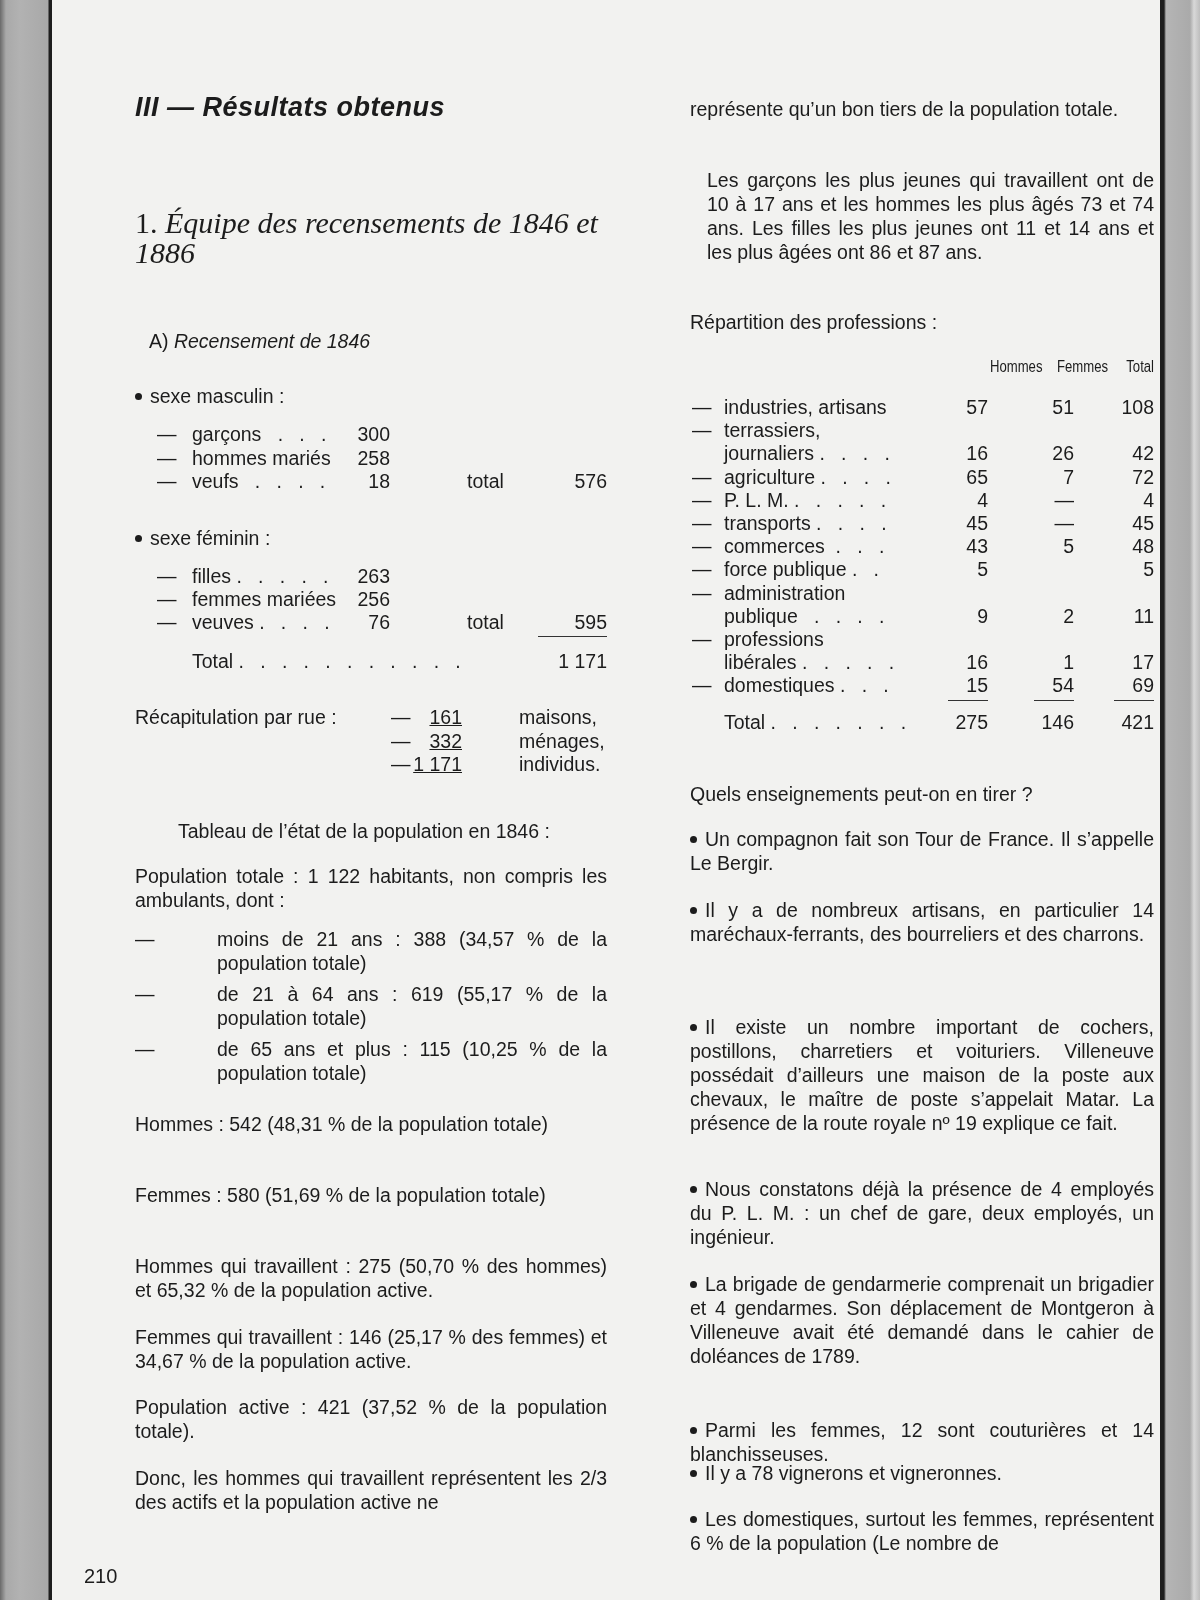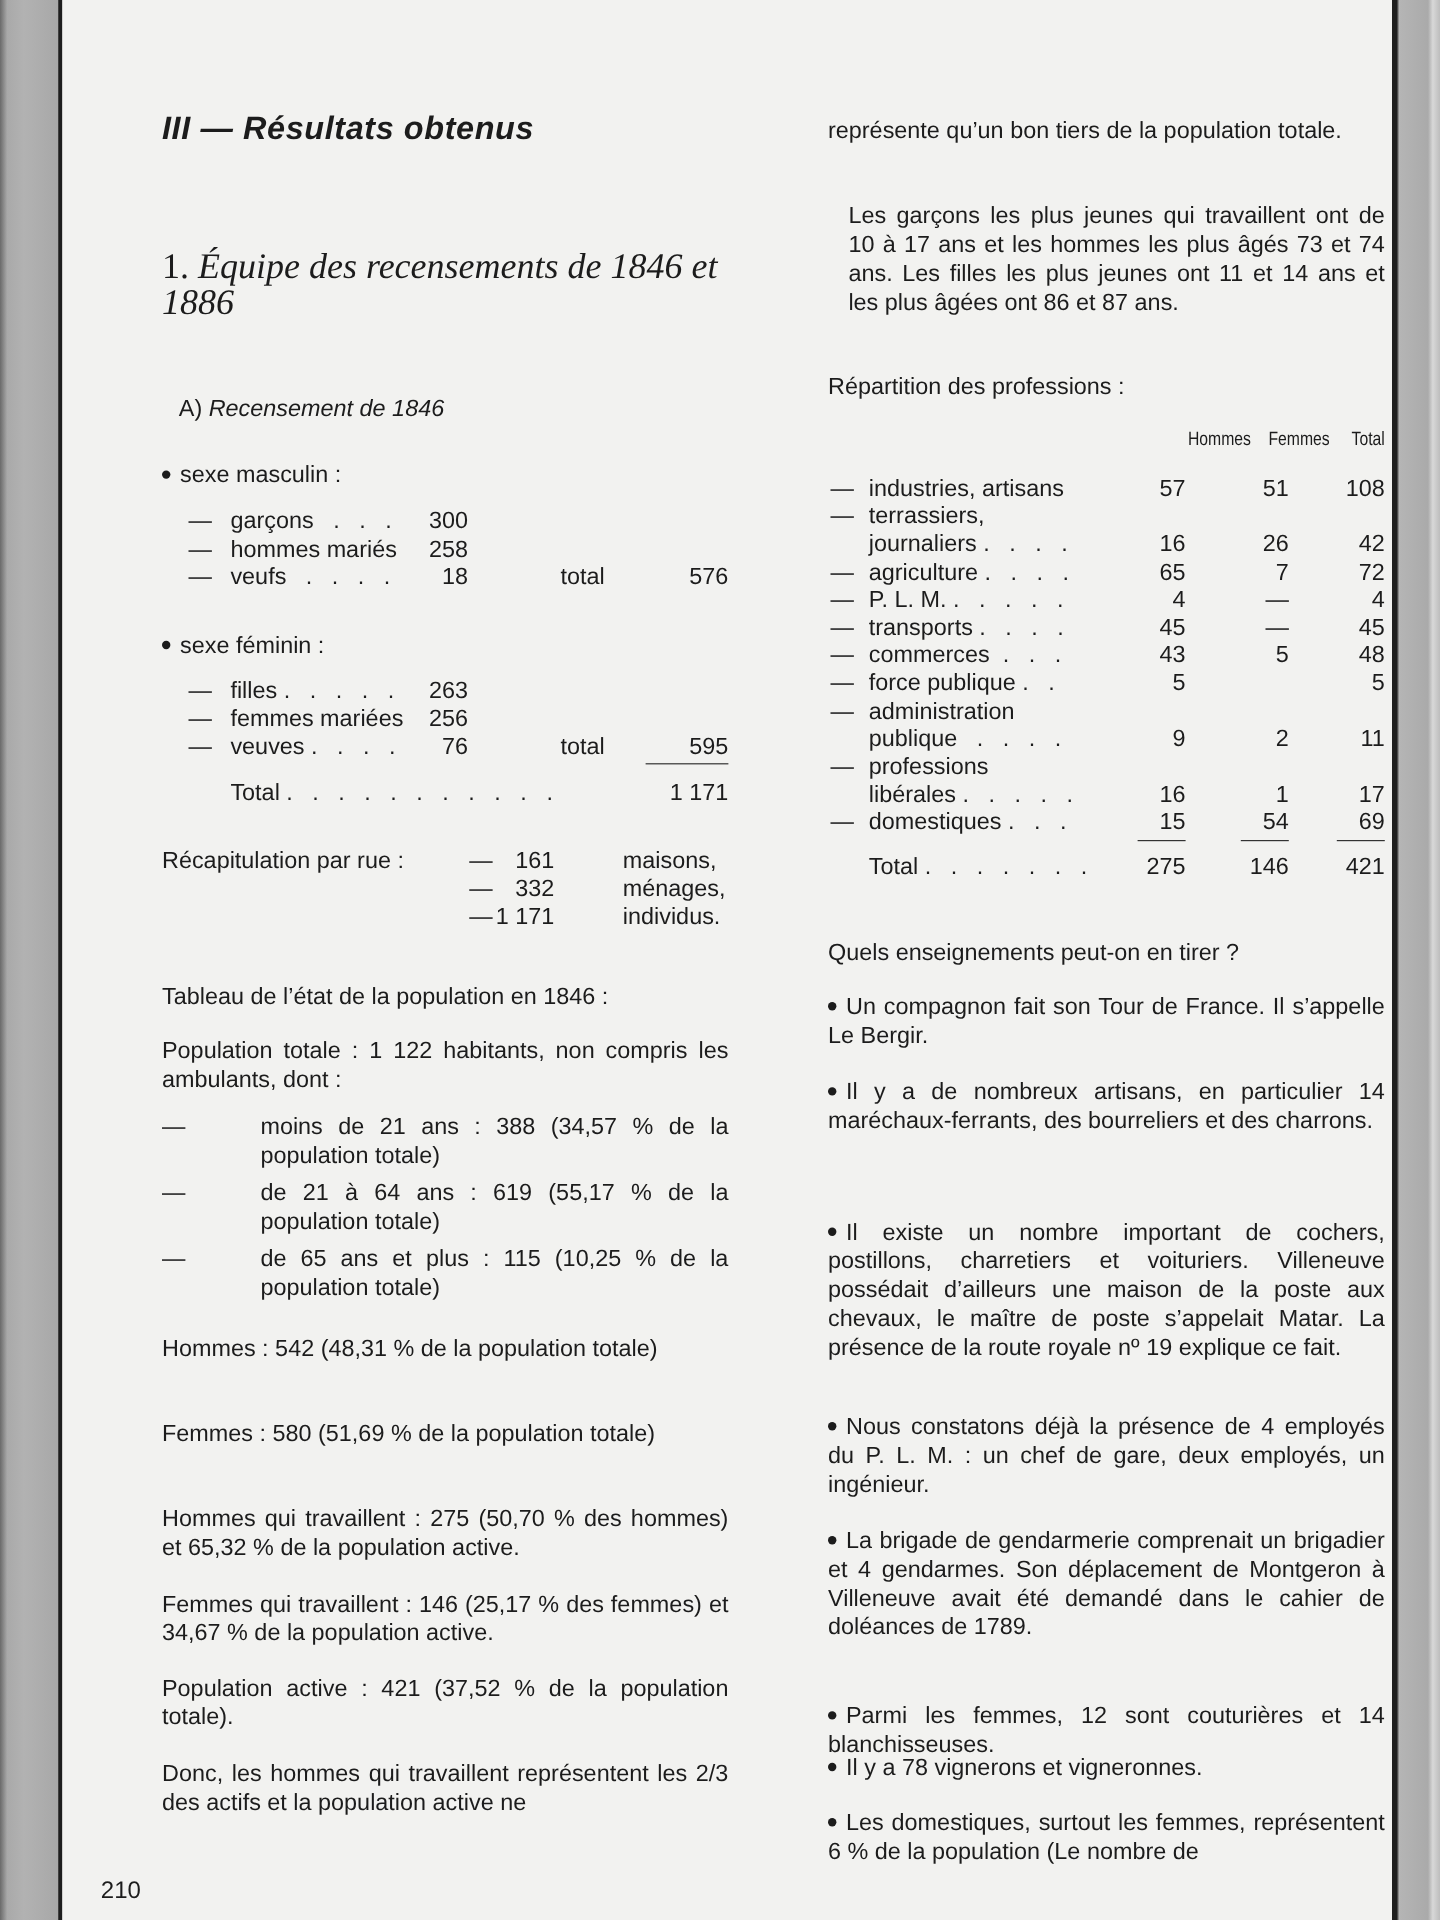--- a/index.html
+++ b/index.html
@@ -46,21 +46,21 @@
   .crow .dash { position: absolute; left: 22px; }
   .crow .lbl { position: absolute; left: 57px; white-space: pre; }
   .crow .num { position: absolute; right: 217px; text-align: right; }
   .crow .tlbl { position: absolute; left: 332px; }
   .crow .tnum { position: absolute; right: 0; text-align: right; }
   .rule-l { position: absolute; left: 403px; width: 69px; top: 636px; border-top: 1.5px solid #333; }
 
   .recap-line { position: absolute; left: 0; width: 472px; height: 24px; font-size: 19.5px; line-height: 24px; }
   .recap-line .lbl { position: absolute; left: 0; }
   .recap-line .dash { position: absolute; left: 256px; }
-  .recap-line .num { position: absolute; right: 145px; text-align: center; }
+  .recap-line .num { position: absolute; right: 145px; text-align: center; text-decoration: underline; }
   .recap-line .unit { position: absolute; left: 384px; }
 
   .agerow { position: absolute; left: 0; width: 472px; font-size: 19.5px; line-height: 24px; }
   .agerow .dash { position: absolute; left: 0; top: 0; }
   .agerow .txt { position: absolute; left: 34px; right: 0; text-align: justify; margin-left: 48px; }
 
   
   .thead { position: absolute; top: 358px; left: 0; width: 464px; font-size: 16px; font-family: "Liberation Sans", sans-serif; transform: scaleX(0.82); transform-origin: right; }
   .th { position: absolute; top: 0; }
   .prow { position: absolute; left: 0; width: 464px; height: 24px; font-size: 19.5px; line-height: 24px; }
@@ -147,21 +147,21 @@
       <span class="dash">—</span>
       <span class="num">332</span>
       <span class="unit">ménages,</span>
     </div>
     <div class="recap-line" style="top:752px;">
       <span class="dash">—</span>
       <span class="num">1 171</span>
       <span class="unit">individus.</span>
     </div>
 
-    <div class="p nojust" style="top:819px;">Tableau de l’état de la population en 1846 :</div>
+    <div class="p nojust" style="top:819px;margin-left:43px;">Tableau de l’état de la population en 1846 :</div>
     <div class="p" style="top:864px;">Population totale : 1 122 habitants, non compris les ambulants, dont :</div>
 
     <div class="agerow" style="top:927px;">
       <span class="dash">—</span>
       <span class="txt">moins de 21 ans : 388 (34,57 % de la population totale)</span>
     </div>
     <div class="agerow" style="top:982px;">
       <span class="dash">—</span>
       <span class="txt">de 21 à 64 ans : 619 (55,17 % de la population totale)</span>
     </div>

